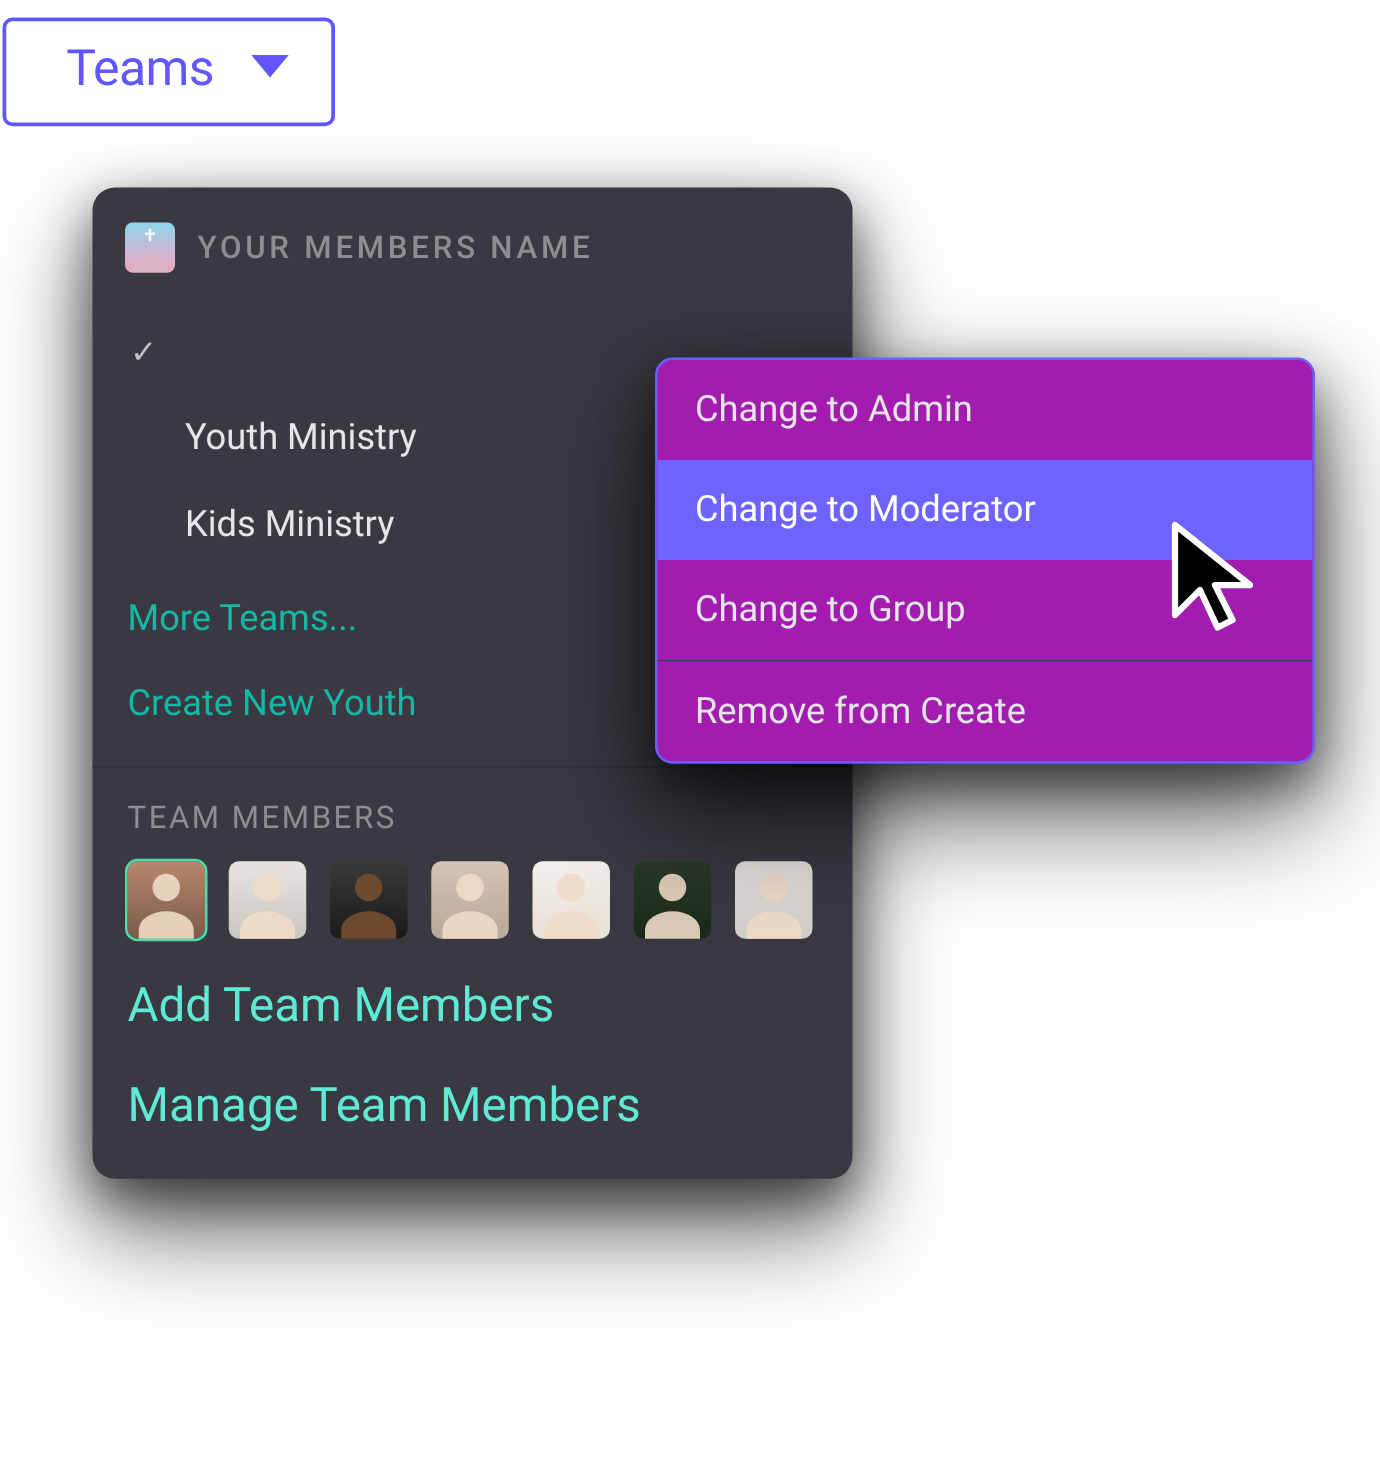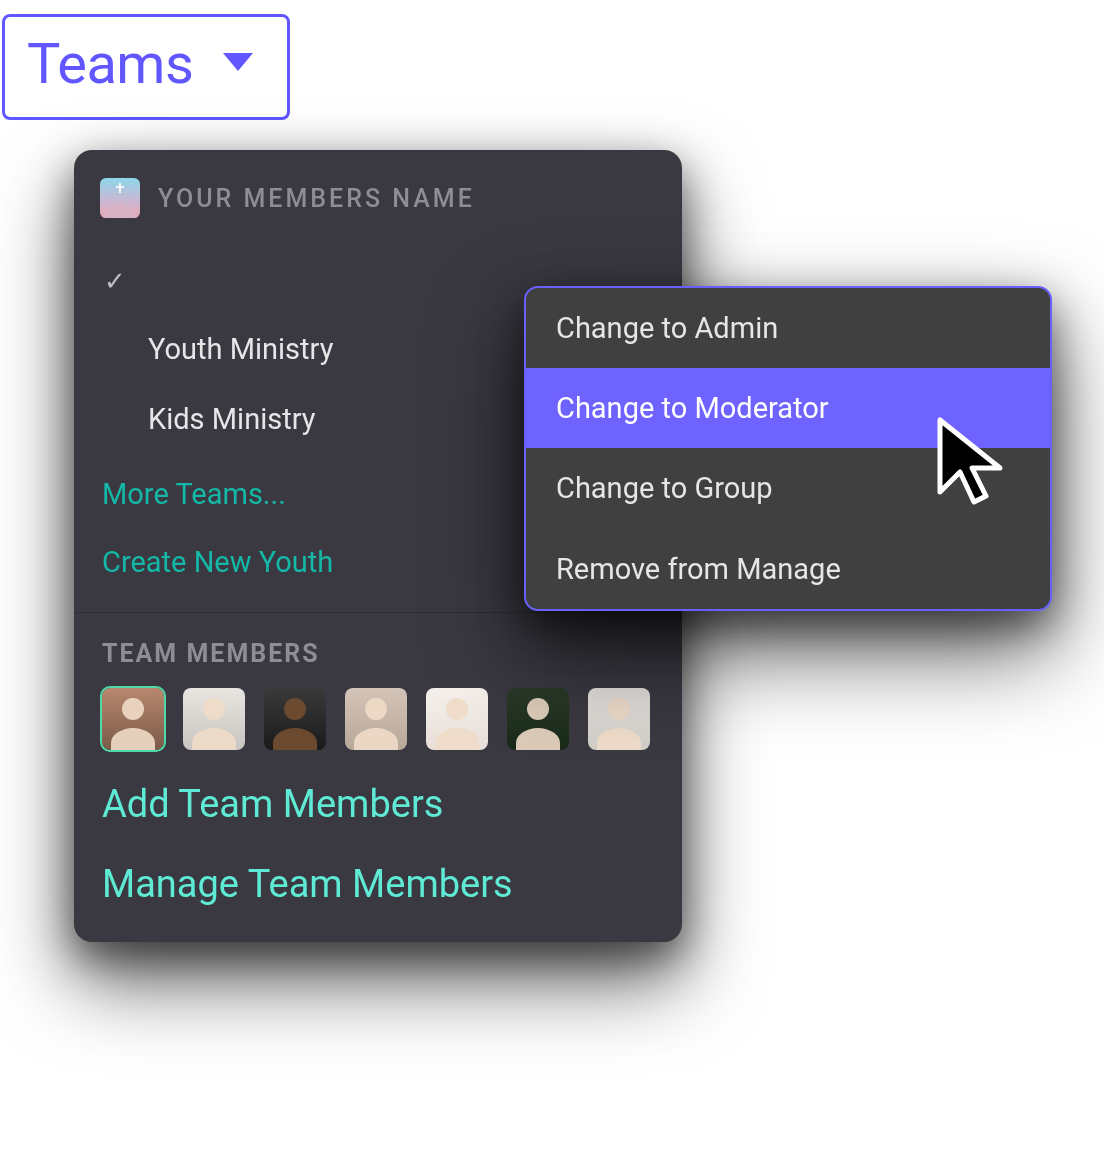--- a/index.html
+++ b/index.html
@@ -20,24 +20,25 @@
       border: 3px solid #6156ff;
       border-radius: 8px;
       padding: 14px 32px 20px 22px;
       display: flex;
       align-items: center;
       gap: 28px;
       background: transparent;
       cursor: pointer;
     }
     .teams-label {
-      font-size: 56px;
+      font-size: 40px;
       font-weight: 400;
       color: #6156ff;
       letter-spacing: -0.5px;
+      margin-left: 26px;
     }
     .teams-caret {
       display: inline-block;
     }
 
     
     .teams-panel {
       position: absolute;
       top: 150px;
       left: 74px;
@@ -120,21 +121,21 @@
     }
 
     .divider {
       height: 1px;
       background: #2f2e36;
       margin: 16px 0 12px 0;
     }
 
     .section-header {
       font-size: 25px;
-      font-weight: 700;
+      font-weight: 400;
       letter-spacing: 2px;
       color: #8e8d93;
       padding: 14px 28px 6px 28px;
     }
     .avatar-row {
       display: flex;
       gap: 19px;
       padding: 14px 28px 14px 28px;
     }
     .avatar {
@@ -189,21 +190,21 @@
       padding: 18px 28px;
       cursor: pointer;
     }
 
     
     .context-menu {
       position: absolute;
       top: 286px;
       left: 524px;
       width: 528px;
-      background: #404040;
+      background: #a21caf;
       border: 2px solid #6a60ff;
       border-radius: 14px;
       box-shadow: 0 40px 90px rgba(0,0,0,0.65), 0 15px 40px rgba(0,0,0,0.5);
       overflow: hidden;
     }
     .menu-item {
       font-size: 29px;
       color: #e6e5e8;
       padding: 23px 30px;
       cursor: pointer;
@@ -291,20 +292,20 @@
 
   <div class="muted-action">Add Team Members</div>
   <div class="muted-action">Manage Team Members</div>
 </div>
 
 <div class="context-menu">
   <div class="menu-item">Change to Admin</div>
   <div class="menu-item highlight">Change to Moderator</div>
   <div class="menu-item">Change to Group</div>
   <div class="menu-sep"></div>
-  <div class="menu-item">Remove from Manage</div>
+  <div class="menu-item">Remove from Create</div>
 </div>
 
 <div class="cursor">
   <svg width="82" height="96" viewBox="0 0 82 96">
     <path d="M6 6 L6 78 L26 58 L40 88 L52 82 L38 54 L66 54 Z" fill="#000" stroke="#fff" stroke-width="5" stroke-linejoin="round"></path>
   </svg>
 </div>
 
 </body></html>

